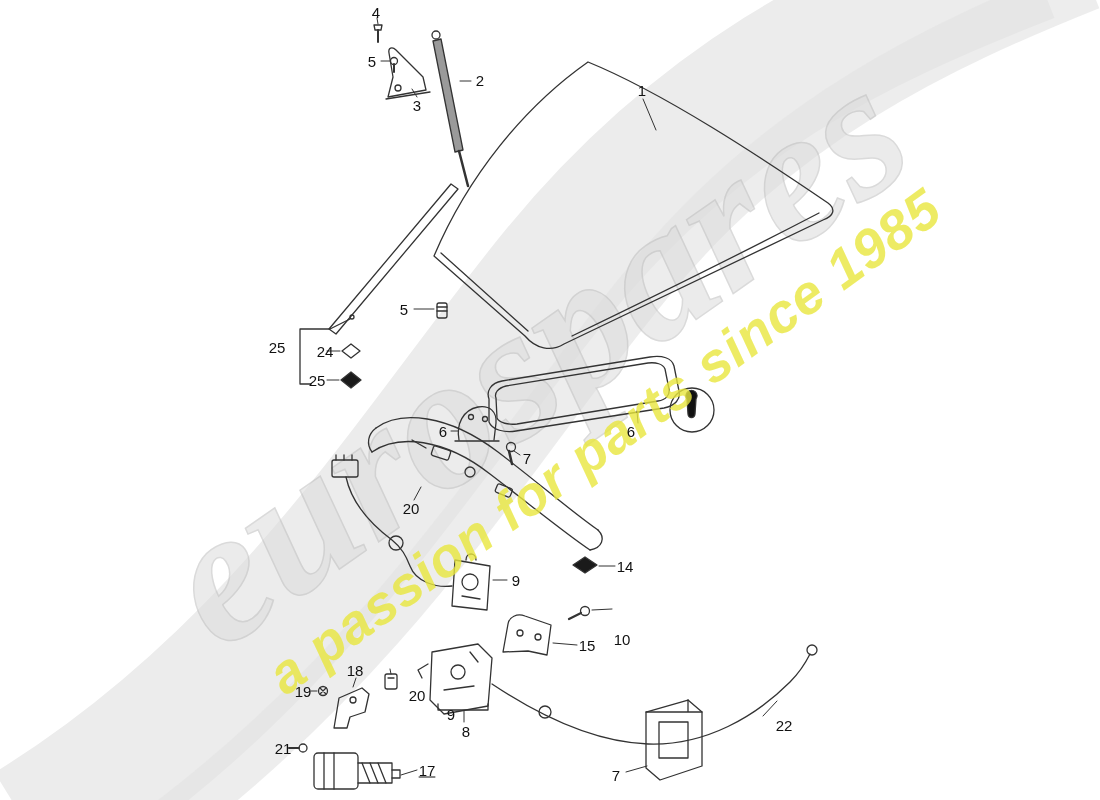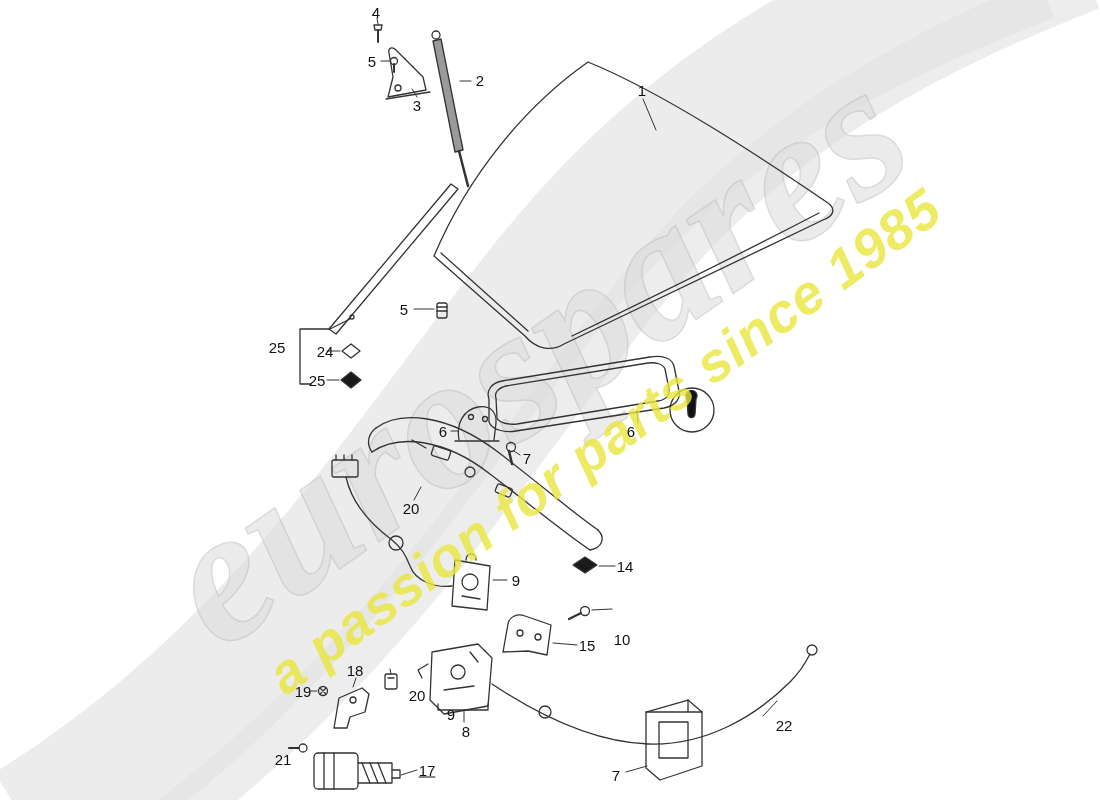--- a/index.html
+++ b/index.html
@@ -230,20 +230,20 @@
       <div class="part-label" style="left: 631px; top: 431px;">6</div>
       <div class="part-label" style="left: 404px; top: 309px;">5</div>
       <div class="part-label" style="left: 411px; top: 508px;">20</div>
       <div class="part-label" style="left: 625px; top: 566px; text-align: right;">14</div>
       <div class="part-label" style="left: 587px; top: 645px; text-align: right;">15</div>
       <div class="part-label" style="left: 616px; top: 775px;">7</div>
       <div class="part-label" style="left: 427px; top: 770px; text-decoration: underline;">17</div>
       <div class="part-label" style="left: 355px; top: 670px;">18</div>
       <div class="part-label" style="left: 303px; top: 691px; text-align: center;">19</div>
       <div class="part-label" style="left: 389px; top: 695px; margin-left: 28px;">20</div>
-      <div class="part-label" style="left: 283px; top: 748px; margin-top: 11px;">21</div>
+      <div class="part-label" style="left: 283px; top: 748px;">21</div>
       <div class="part-label" style="left: 760px; top: 725px; margin-left: 24px;">22</div>
       <div class="part-label" style="left: 277px; top: 347px;">25</div>
       <div class="part-label" style="left: 325px; top: 351px;">24</div>
       <div class="part-label" style="left: 317px; top: 380px;">25</div>
     </div>
 
 </div>
 
 </body></html>

